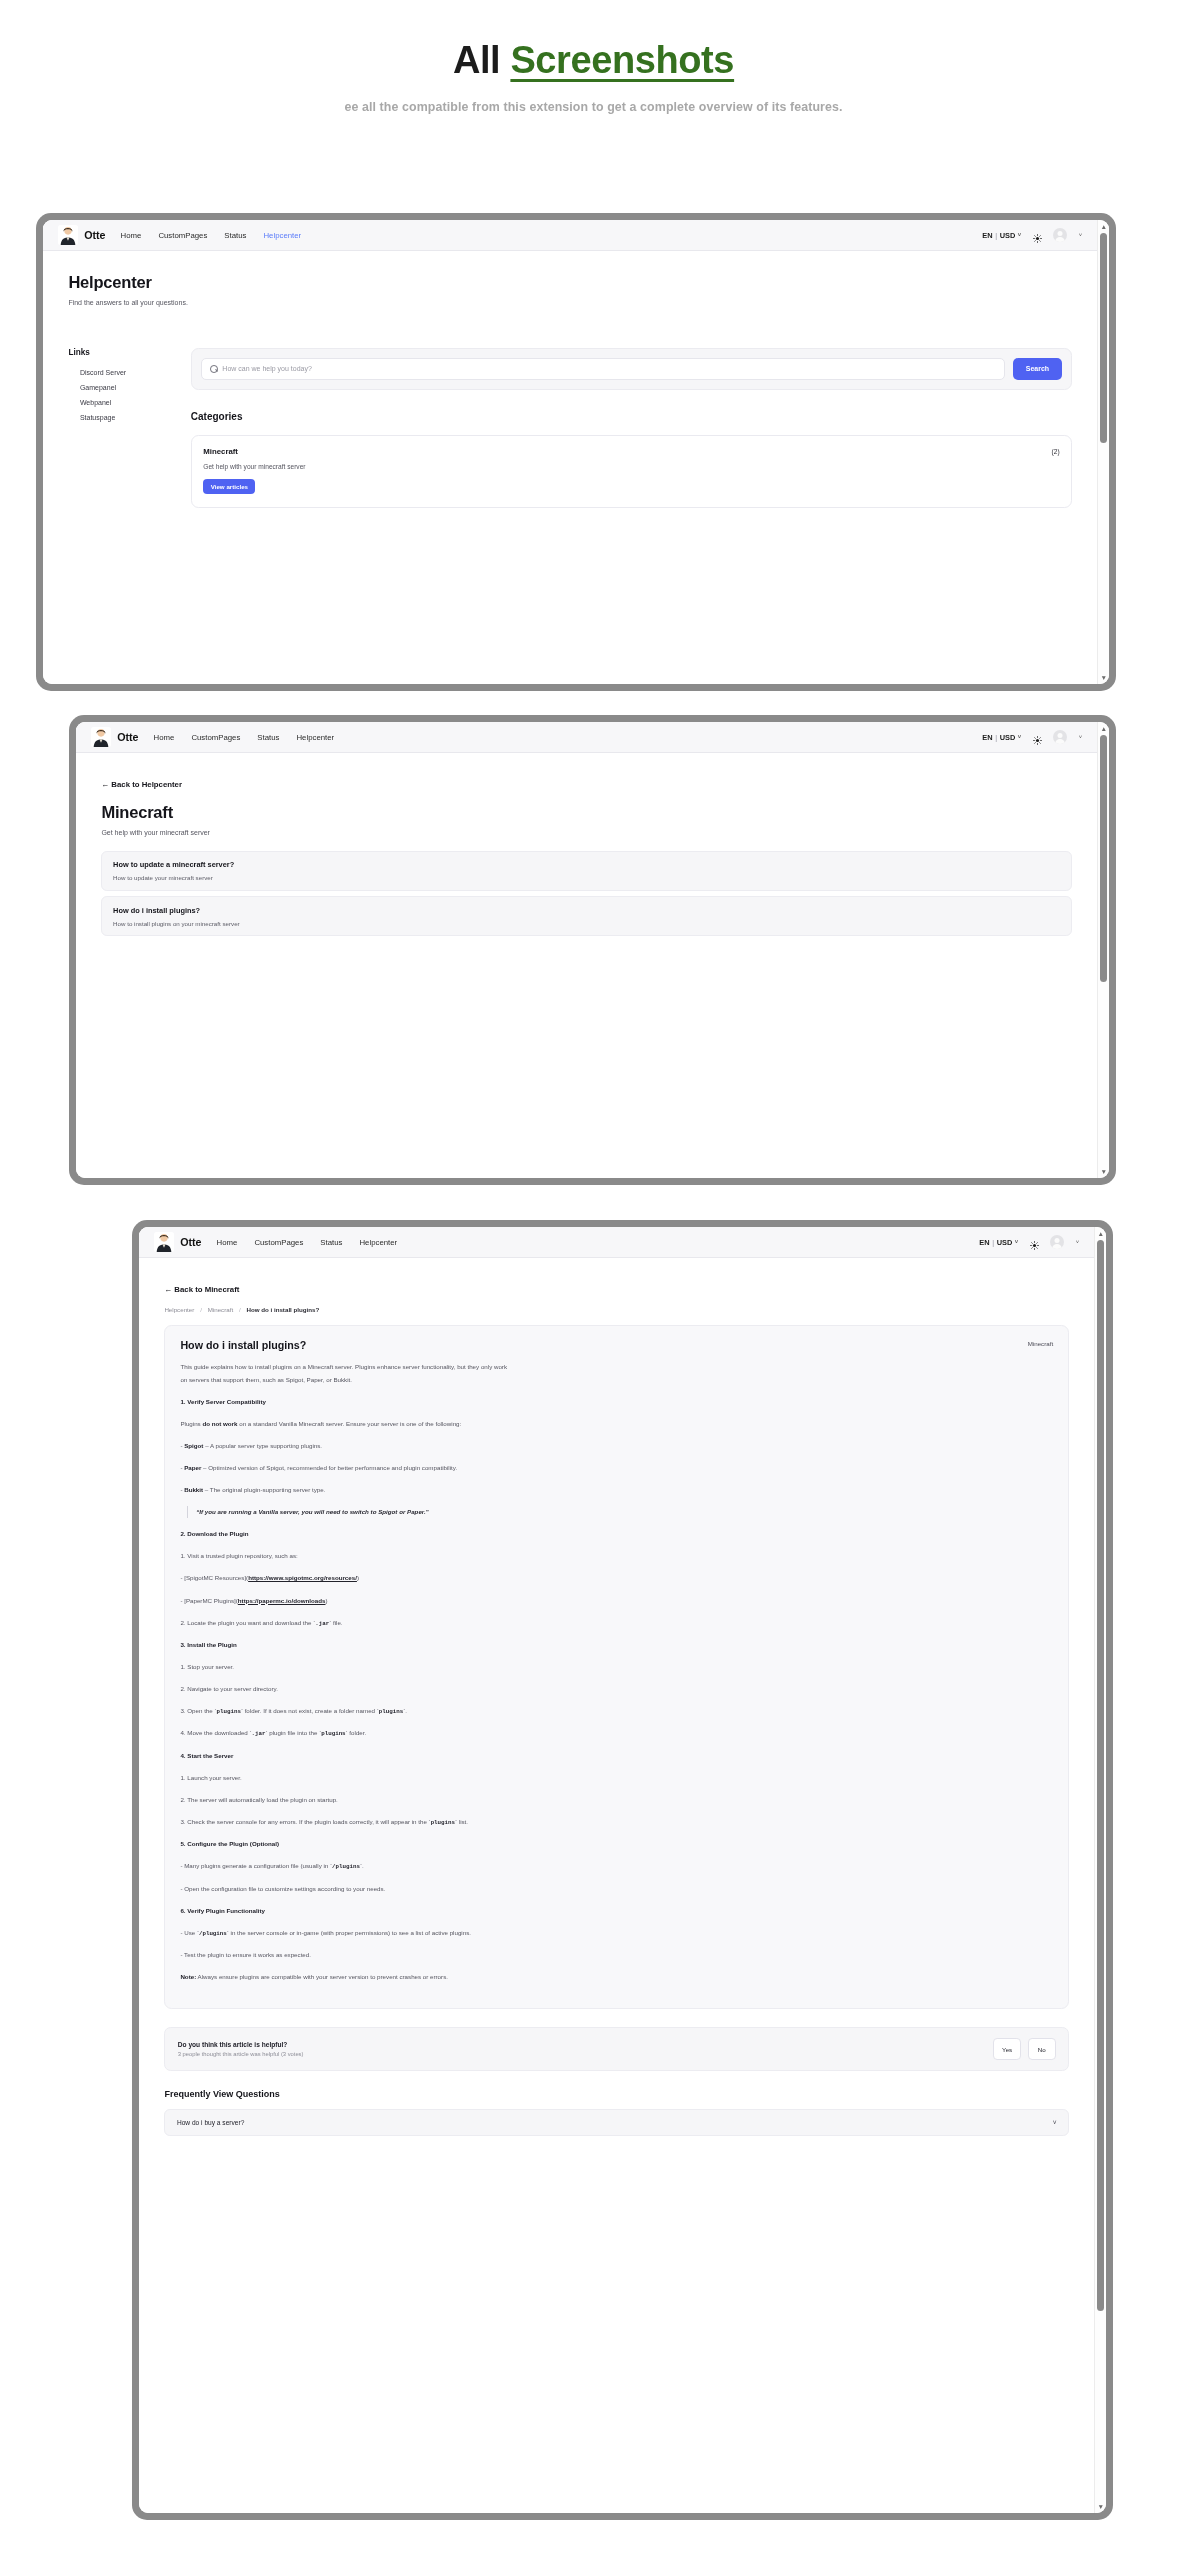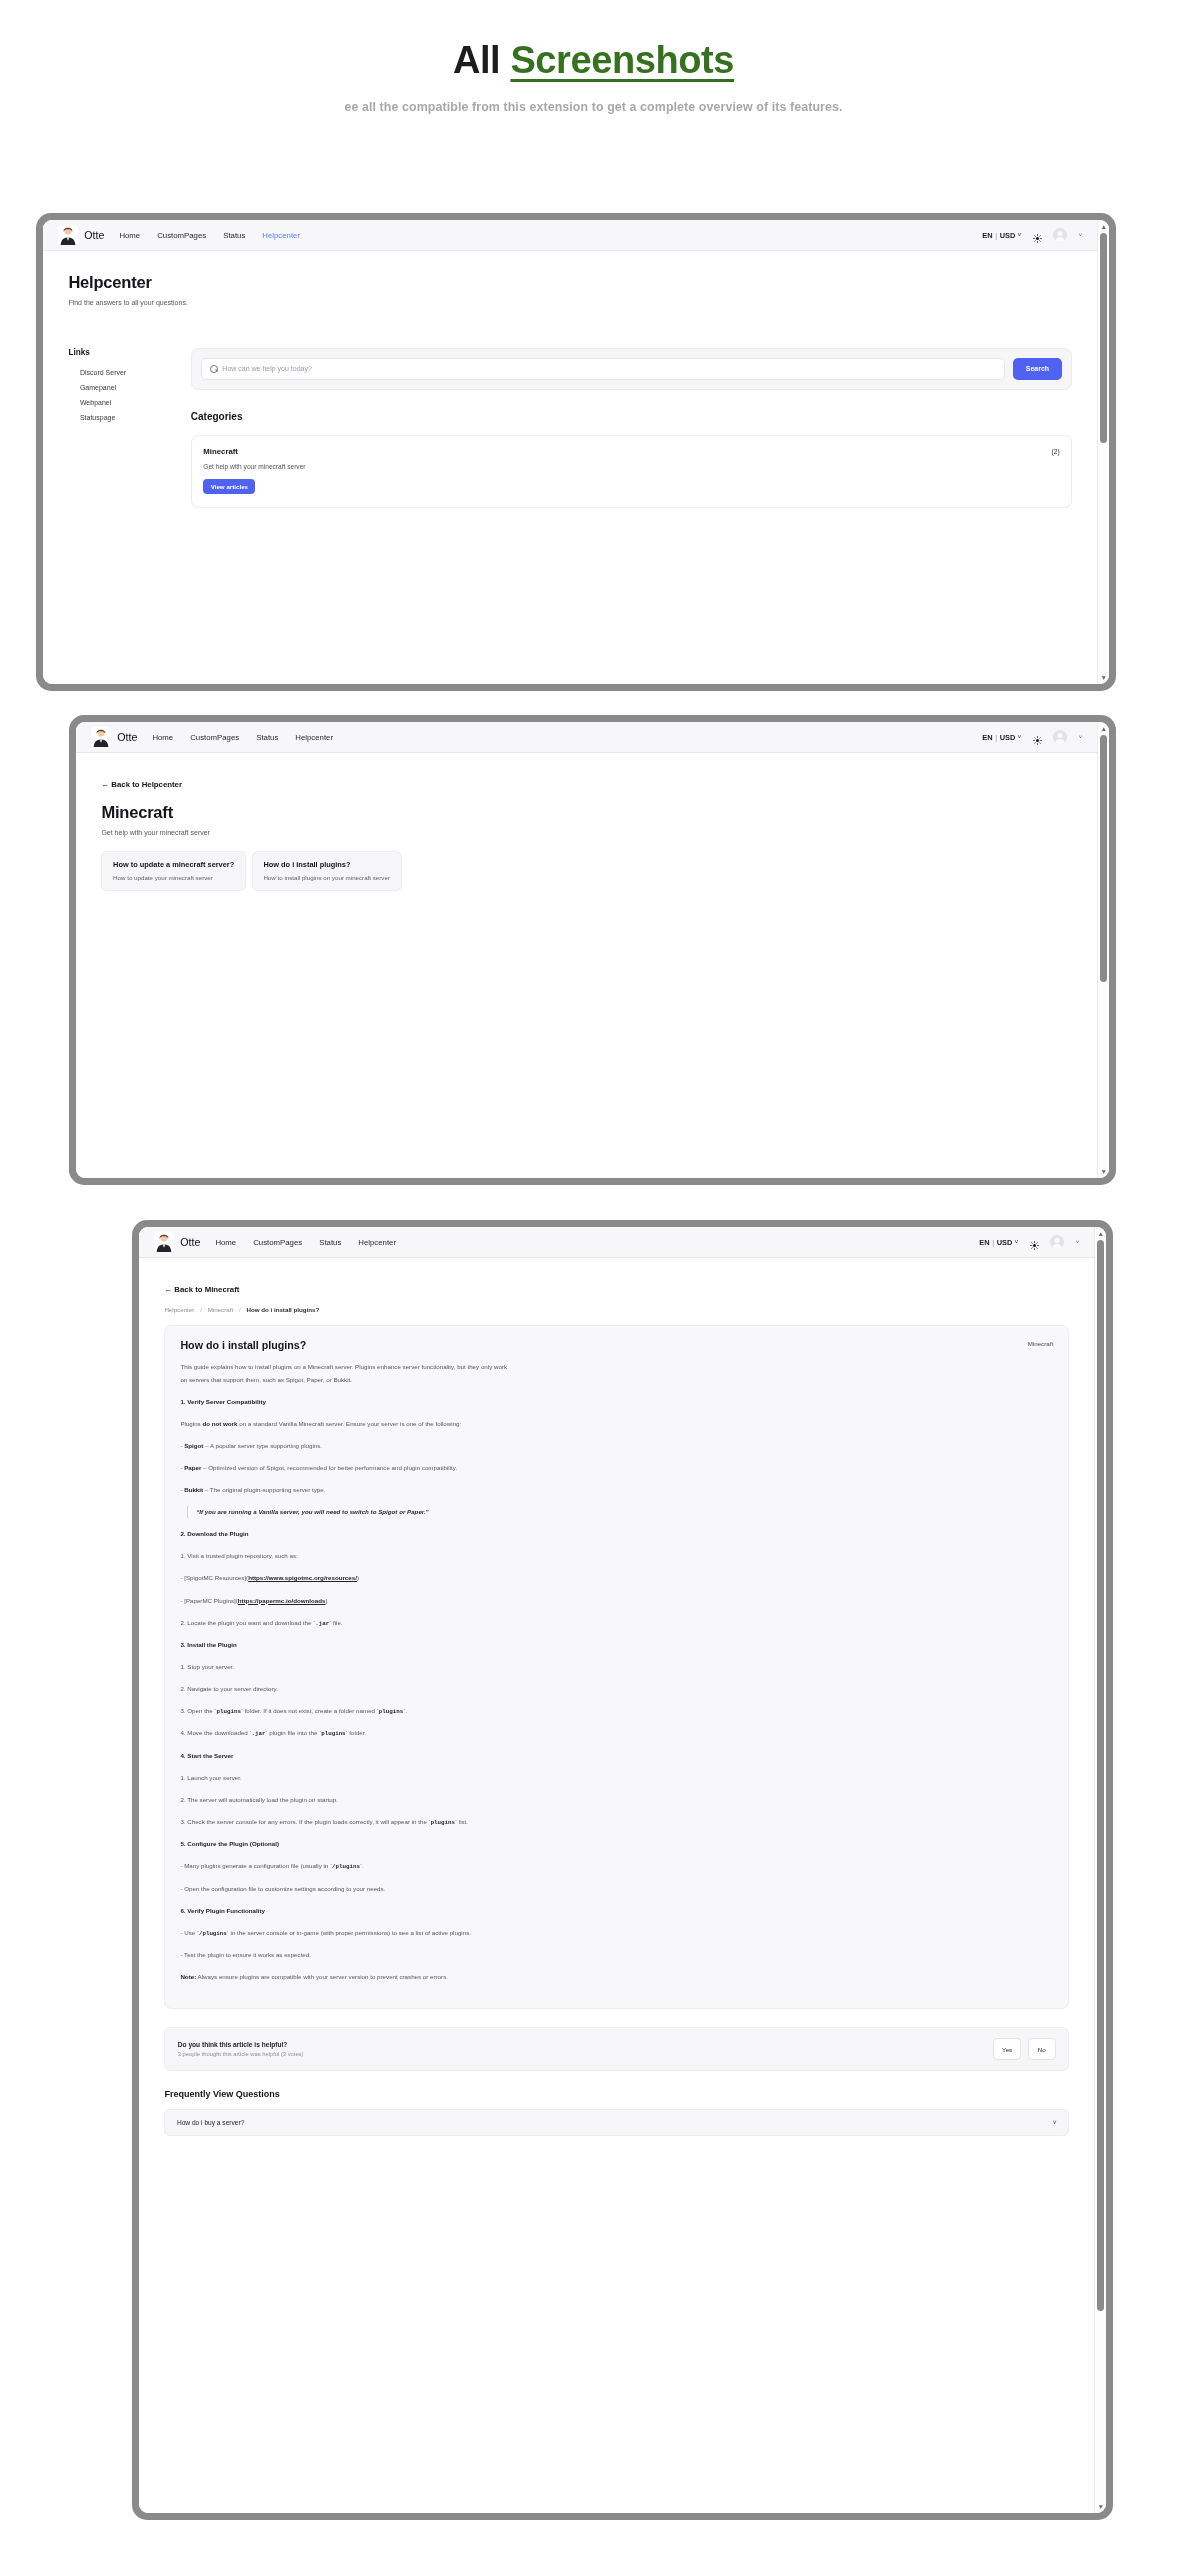--- a/index.html
+++ b/index.html
@@ -26,21 +26,21 @@
   .sbar .arr{position:absolute;left:0;width:11.5px;height:11.5px;display:flex;
         align-items:center;justify-content:center;font-size:6.6px;color:#6a6a6a}
   .sbar .arr.up{top:0}.sbar .arr.dn{bottom:0}
   .sbar .thumb{position:absolute;left:1.6px;width:7.4px;background:#8a8a8a;border-radius:4.1px}
 
   
   .nav{height:31px;background:#f7f7f9;border-bottom:0.8px solid #e8e8ed;
     display:flex;align-items:center;padding:0 15px;gap:0}
   .nav .avatar-logo{width:20px;height:20px;border-radius:2.5px;flex:0 0 auto;
     position:relative;overflow:hidden;background:#fff}
-  .brand{font-size:10.7px;font-weight:normal;color:#111;margin-left:5.8px;margin-right:15px}
+  .brand{font-size:10.7px;font-weight:bold;color:#111;margin-left:5.8px;margin-right:15px}
   .nav-links{display:flex;gap:17px;align-items:center}
   .nav-links a{font-size:7.8px;color:#2b2b2b;text-decoration:none;font-weight:500;white-space:nowrap}
   .nav-links a.active{color:#5b7cfa}
   .nav-right{margin-left:auto;display:flex;align-items:center;gap:11.5px}
   .cur{font-size:7.4px;color:#1c1c1c;font-weight:600;display:flex;align-items:center;gap:2.5px}
   .cur .sep{color:#b9b9c2}
   .chev{font-size:5.8px;color:#555}
   .sun{width:9px;height:9px;position:relative;display:inline-block}
   .ava{width:14px;height:14px;border-radius:50%;background:#e3e3e6;position:relative;overflow:hidden}
   .ava:before{content:"";position:absolute;left:50%;top:2.5px;width:5px;height:5px;
@@ -77,21 +77,21 @@
   .cat{flex:1 1 0;border:0.8px solid #eaeaf0;border-radius:7.4px;padding:10.7px 11.5px 12.4px 11.5px;background:#fff}
   .cat-top{display:flex;justify-content:space-between;align-items:baseline}
   .cat-name{font-size:7.8px;font-weight:bold;color:#15151b}
   .cat-count{font-size:6.6px;color:#2b2b33}
   .cat-desc{font-size:6.6px;color:#55555f;margin-top:7.4px}
   .cat-btn{margin-top:9px;display:inline-block;background:#4f62f2;color:#fff;border:0;
      border-radius:4.1px;padding:4.1px 7.4px;font-size:6.2px;font-weight:600;font-family:inherit;cursor:pointer}
 
   
   .back{font-size:7.8px;font-weight:bold;color:#15151b;text-decoration:none;display:inline-block}
-  .art-list{margin-top:15px;display:flex;flex-direction:row;gap:5.8px}
+  .art-list{margin-top:15px;display:flex;flex-direction:column;gap:5.8px}
   .art-item{background:#f6f6f8;border:0.8px solid #ececf1;border-radius:5.8px;padding:8.2px 10.7px}
   .art-t{font-size:7.4px;font-weight:bold;color:#15151b}
   .art-d{font-size:6.2px;color:#5c5c66;margin-top:5px}
 
   
   .crumb{margin-top:11.5px;display:flex;align-items:center;gap:5.8px;font-size:6.2px}
   .crumb a{color:#8b8b95;text-decoration:none}
   .crumb .sl{color:#b6b6be}
   .crumb .cur-c{color:#2b2b33;font-weight:bold}
 

